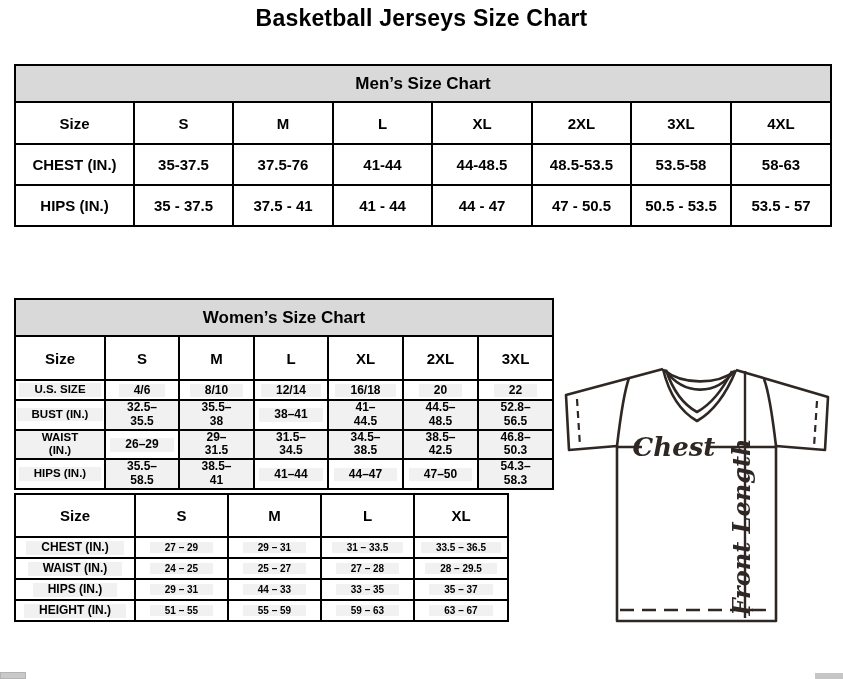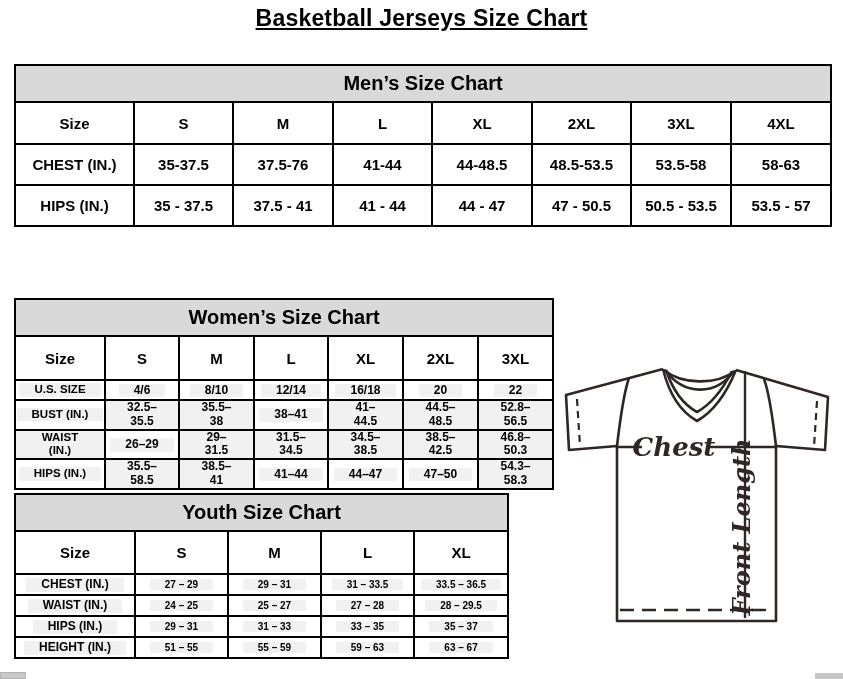--- a/index.html
+++ b/index.html
@@ -2,25 +2,25 @@
 <html><head>
 <meta charset="utf-8">
 <style>
   html,body{margin:0;padding:0;}
   body{
     width:843px;height:679px;position:relative;overflow:hidden;
     background:#ffffff;font-family:"Liberation Sans",sans-serif;color:#000;
   }
   .page-title{
     position:absolute;top:5px;left:0;width:100%;text-align:center;
-    font-size:23px;font-weight:bold;margin:0;letter-spacing:0.2px;text-decoration:underline;
+    font-size:23px;font-weight:bold;margin:0;letter-spacing:0.2px;
   }
   table{border-collapse:collapse;table-layout:fixed;position:absolute;background:#fff;}
   th,td{border:2px solid #000;text-align:center;vertical-align:middle;font-weight:bold;padding:0;overflow:hidden;}
-  .band{background:#d9d9d9;font-size:20px;height:35px;}
+  .band{background:#d9d9d9;font-size:17px;height:35px;}
   
   #men{left:14px;top:64px;width:816px;}
   #men .size-row th{height:40px;font-size:15px;}
   #men .data-row th,#men .data-row td{height:39px;font-size:15px;}
   
   #women{left:14px;top:298px;width:538px;border-radius:14px;}
   #women .size-row th{height:42px;font-size:15px;}
   #women .data-row th{height:18px;font-size:11.5px;}
   #women .data-row td{height:18px;font-size:12px;text-align:center;}
   
@@ -153,23 +153,20 @@
 
 <table id="youth">
   <colgroup>
     <col style="width:120px">
       <col style="width:93px">
       <col style="width:93px">
       <col style="width:93px">
       <col style="width:94px">
   </colgroup>
   <tbody>
-      <tr>
-        <th colspan="5" class="band">Youth Size Chart</th>
-      </tr>
   <tr class="size-row">
     <th>Size</th>
     <th>S</th>
     <th>M</th>
     <th>L</th>
     <th>XL</th>
   </tr>
   <tr class="data-row">
     <th><span class="hl">CHEST (IN.)</span></th>
     <td><span class="hl">27 – 29</span></td>
@@ -180,21 +177,21 @@
   <tr class="data-row">
     <th><span class="hl">WAIST (IN.)</span></th>
     <td><span class="hl">24 – 25</span></td>
     <td><span class="hl">25 – 27</span></td>
     <td><span class="hl">27 – 28</span></td>
     <td><span class="hl">28 – 29.5</span></td>
   </tr>
   <tr class="data-row">
     <th><span class="hl">HIPS (IN.)</span></th>
     <td><span class="hl">29 – 31</span></td>
-    <td><span class="hl">31 – 33</span></td>
+    <td><span class="hl">44 – 33</span></td>
     <td><span class="hl">33 – 35</span></td>
     <td><span class="hl">35 – 37</span></td>
   </tr>
   <tr class="data-row">
     <th><span class="hl">HEIGHT (IN.)</span></th>
     <td><span class="hl">51 – 55</span></td>
     <td><span class="hl">55 – 59</span></td>
     <td><span class="hl">59 – 63</span></td>
     <td><span class="hl">63 – 67</span></td>
   </tr>

